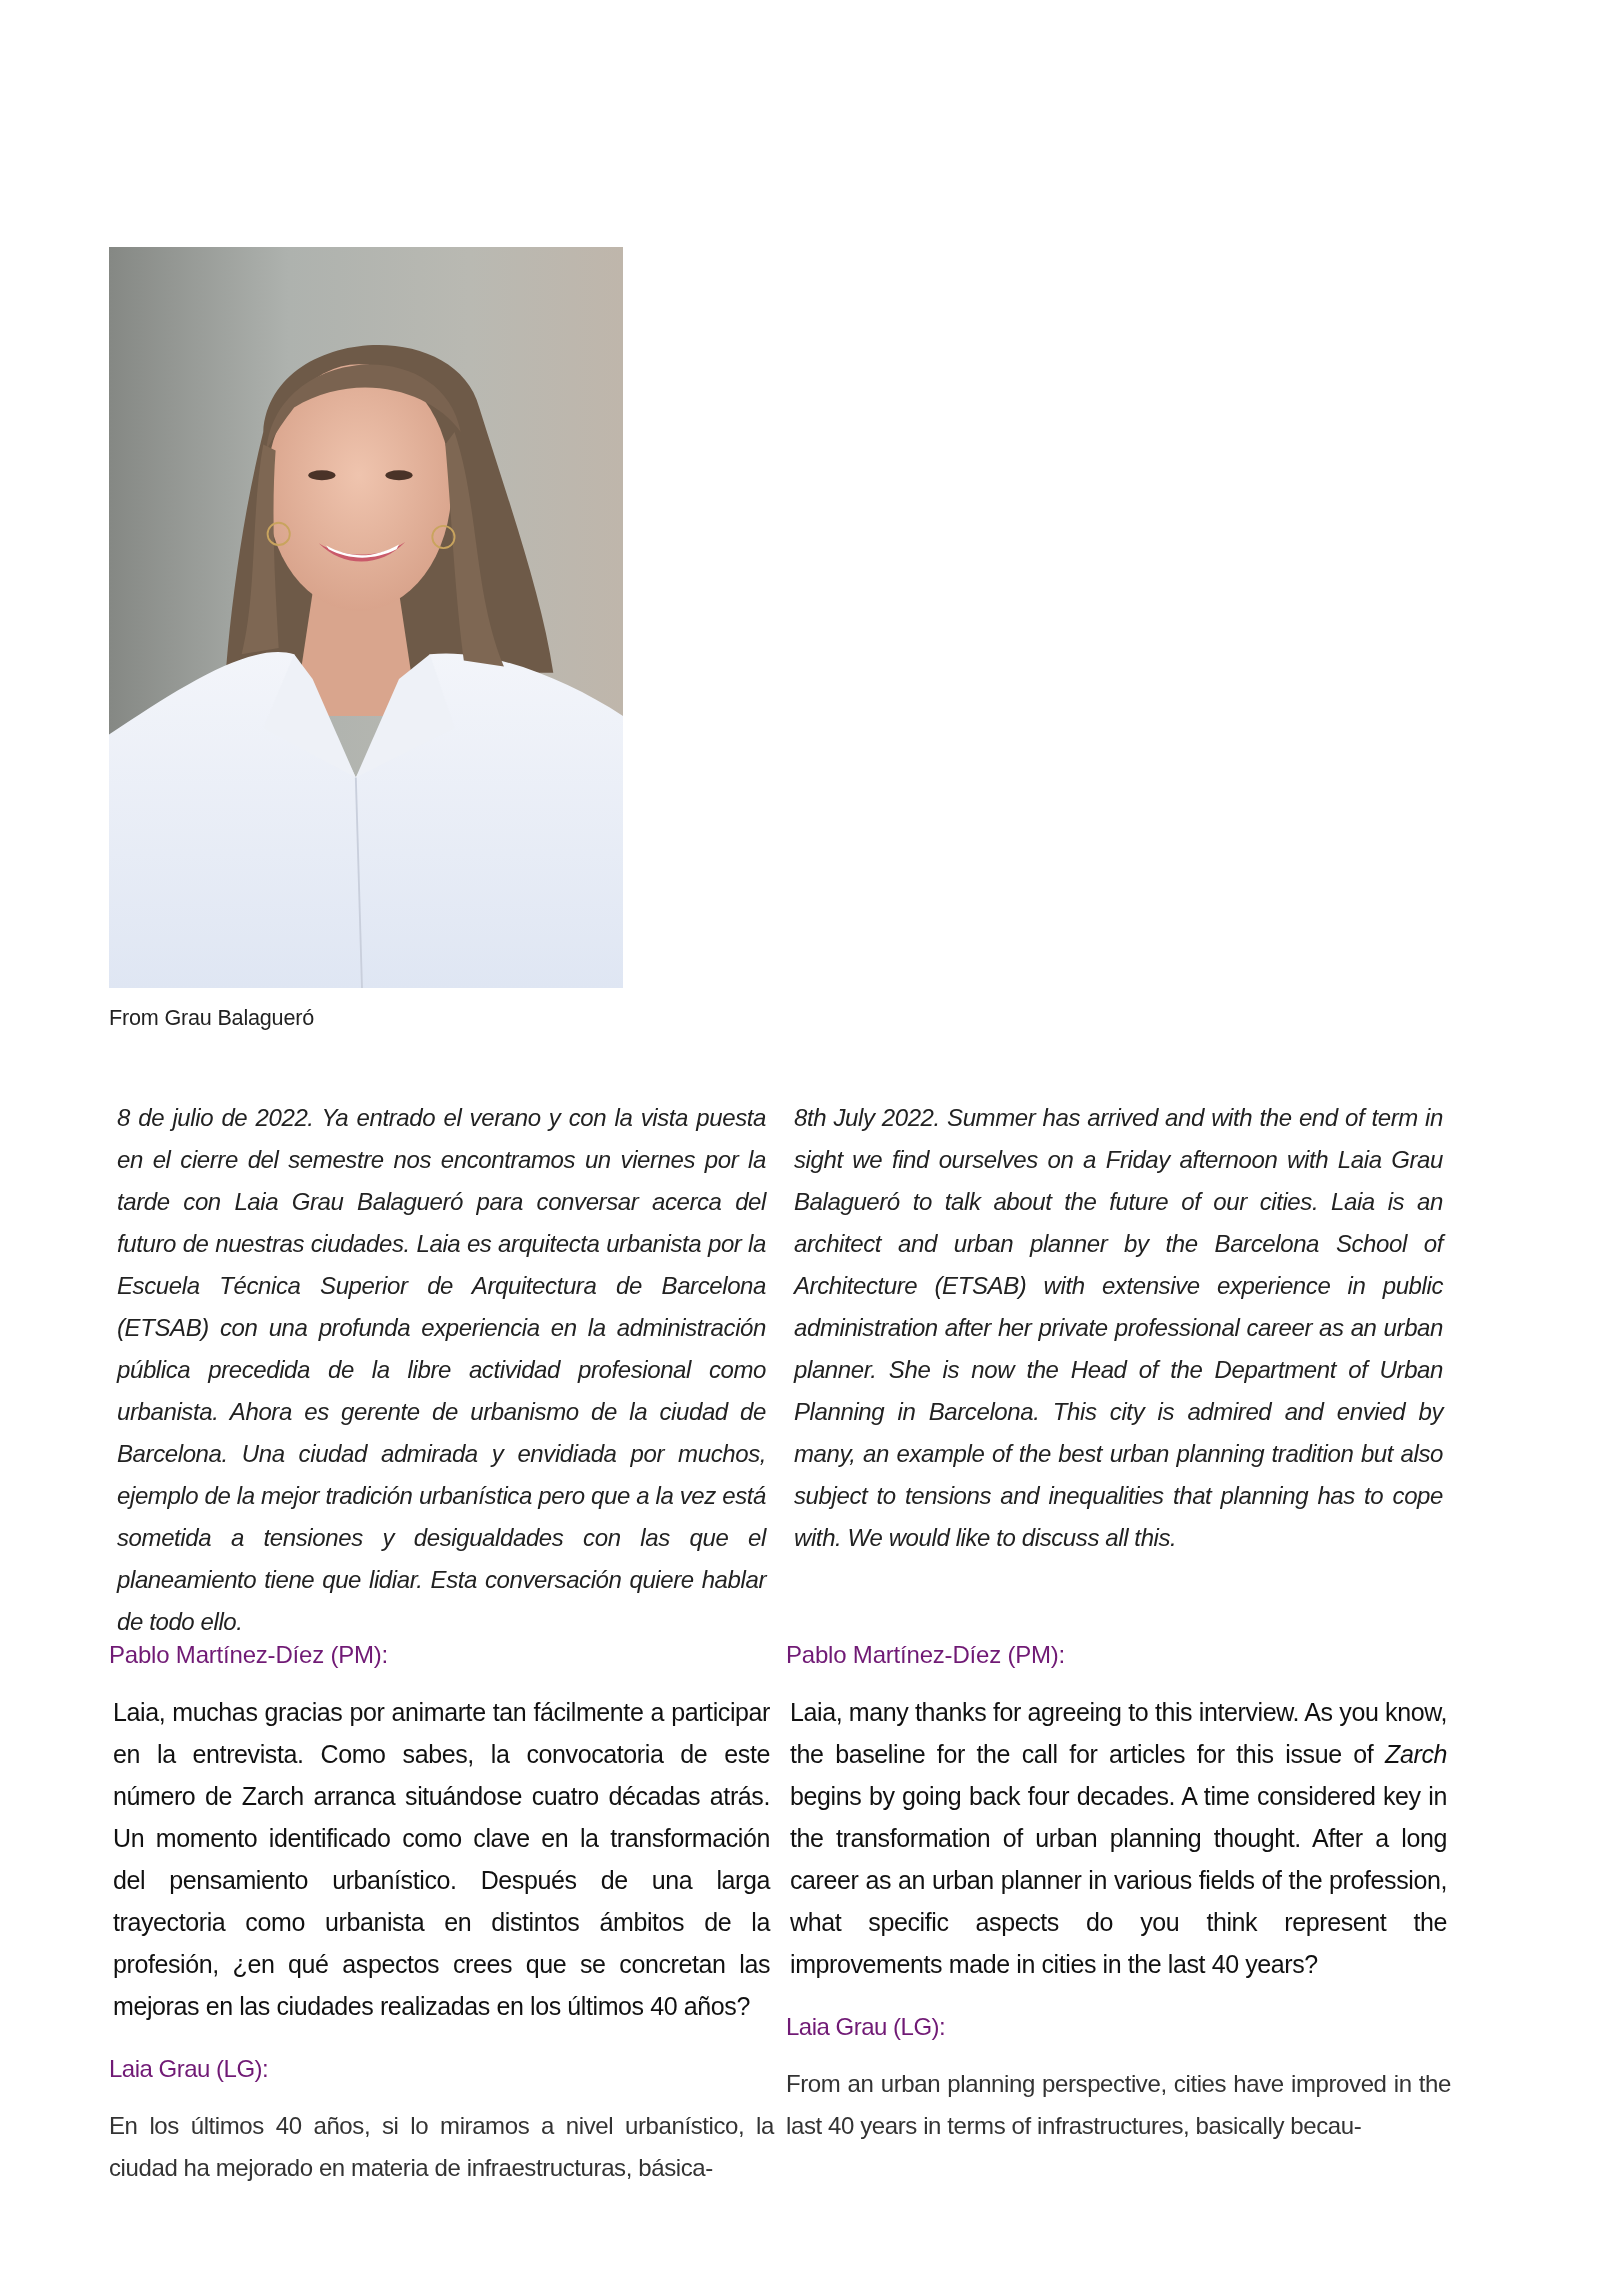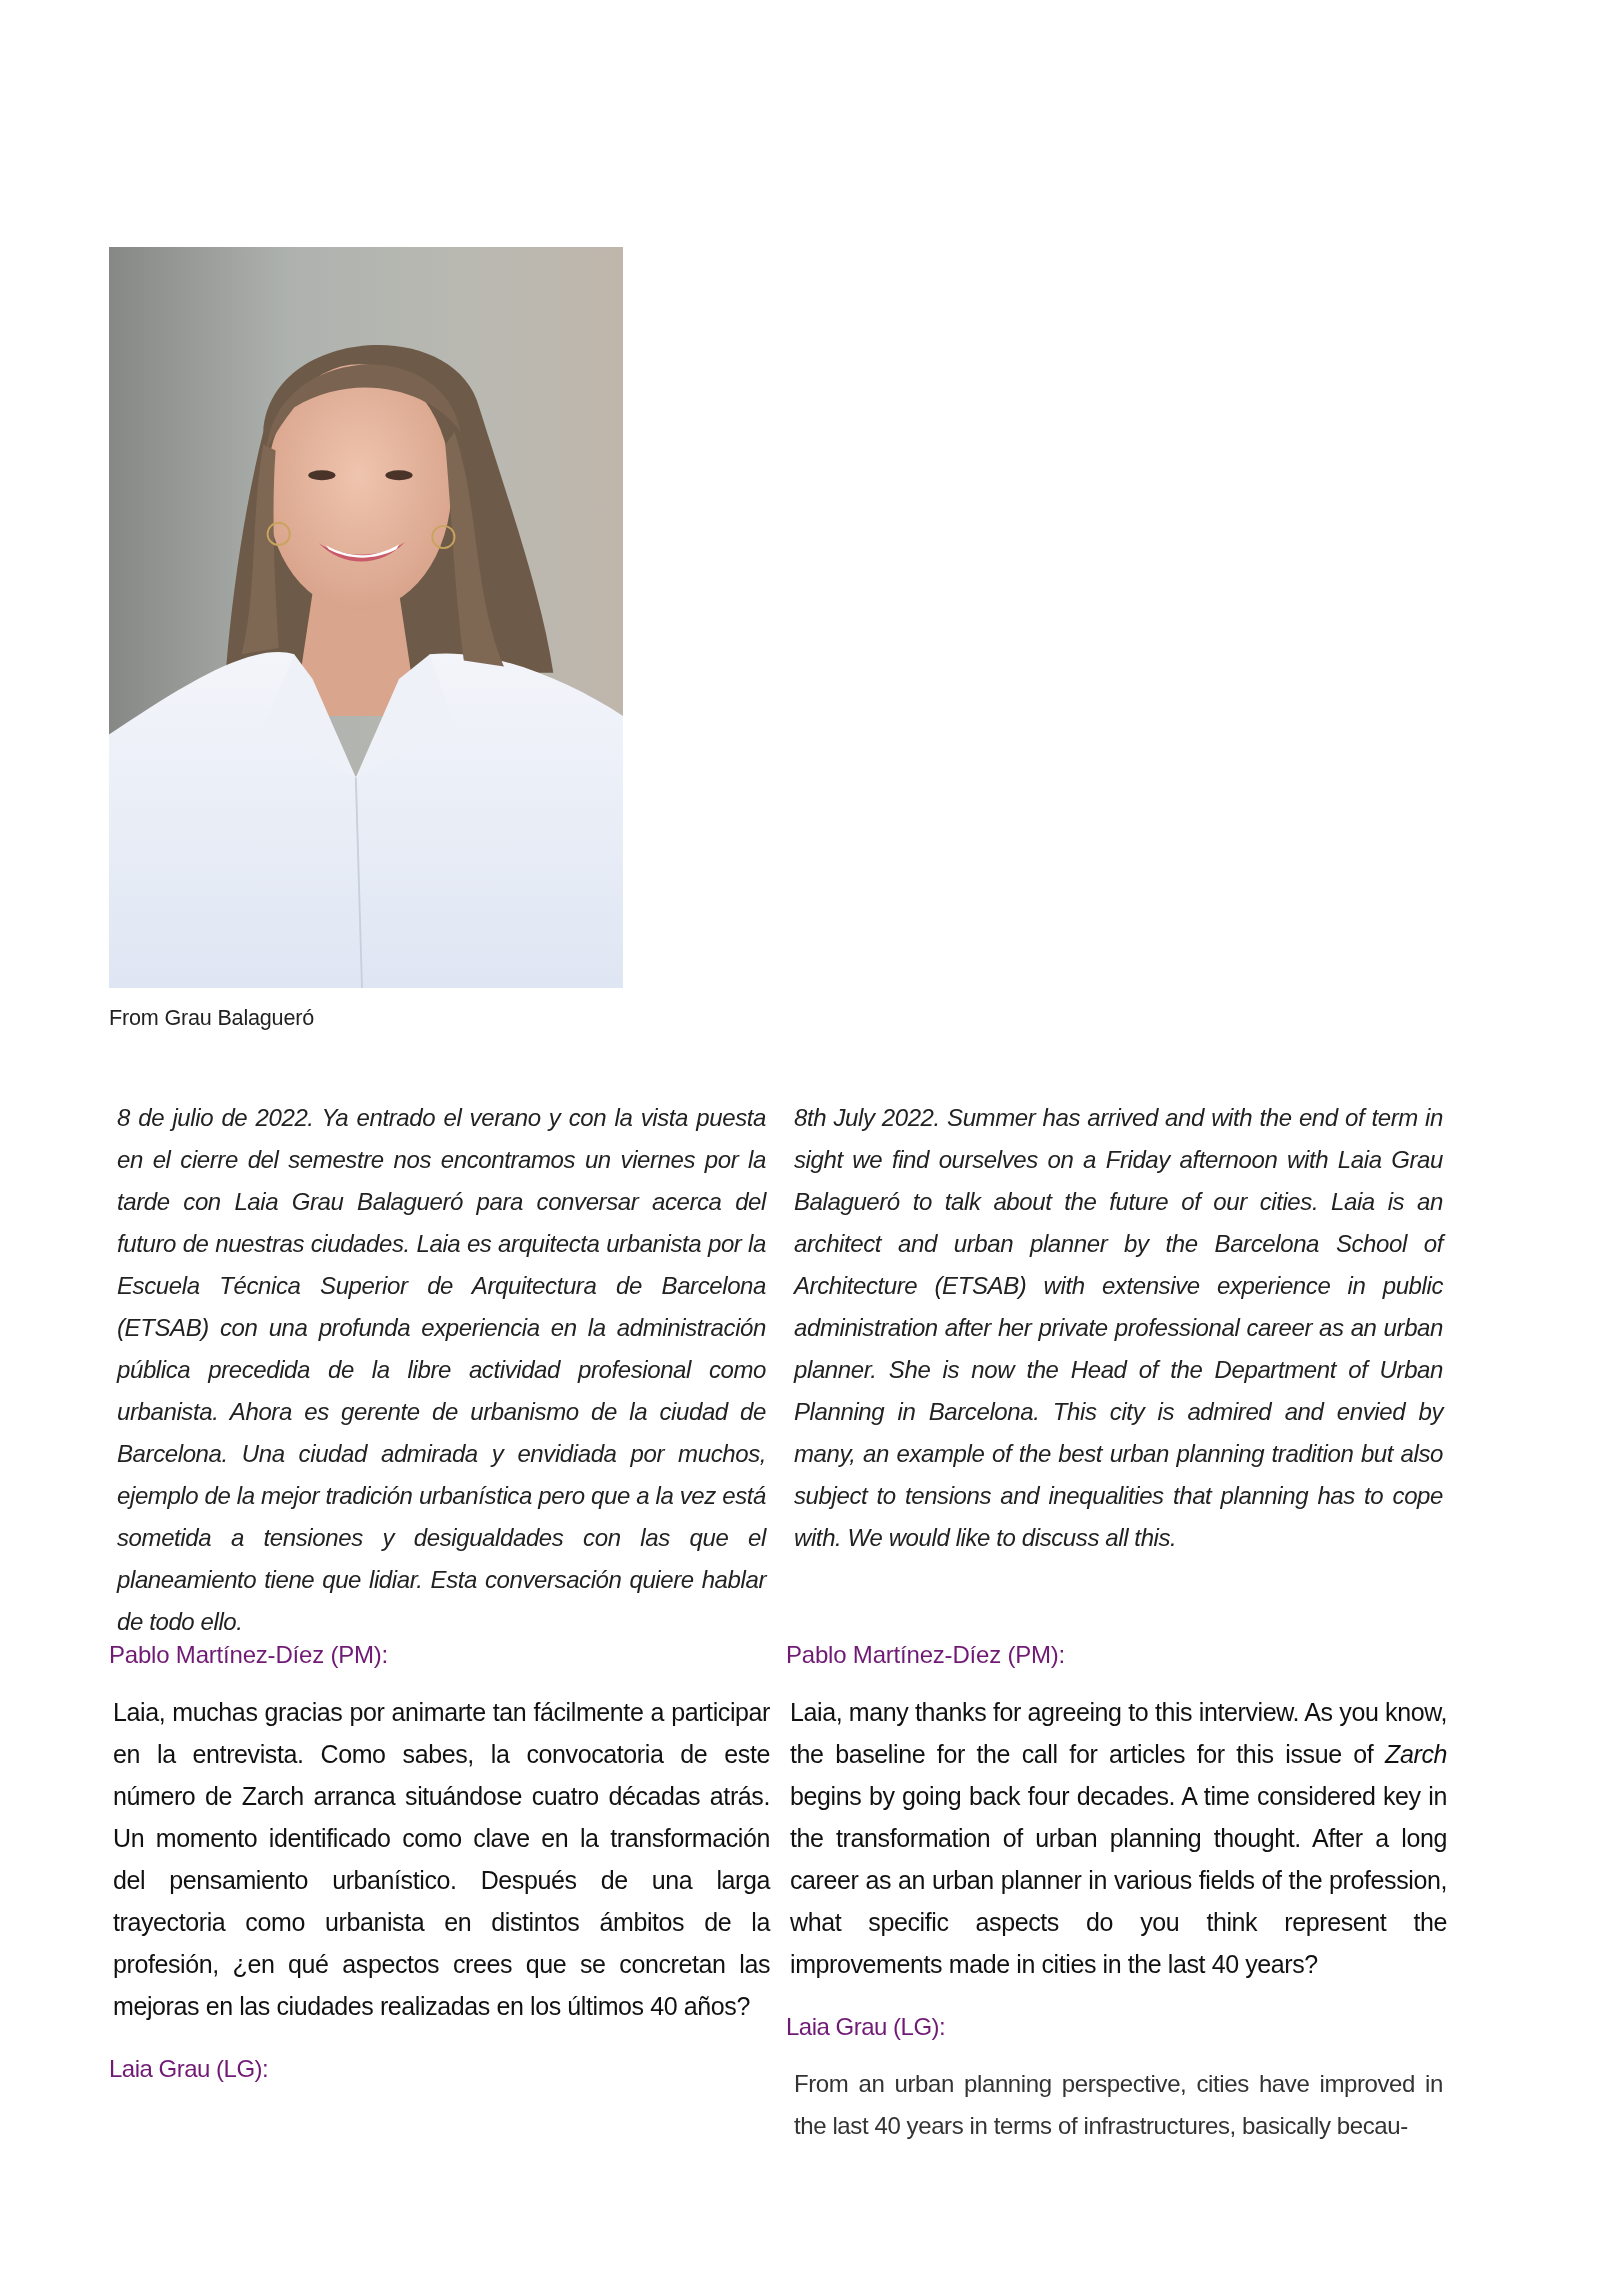--- a/index.html
+++ b/index.html
@@ -13,21 +13,21 @@
   .col.left { left: 109px; }
   .col.right { left: 786px; }
   .intro { top: 1089px; font-size: 24px; line-height: 42px; font-style: italic; color: #222;
            text-align: justify; letter-spacing: -0.4px; }
   .intro p { margin: 8px; }
   .interview { top: 1639px; }
   .speaker { font-size: 24px; line-height: 32px; margin: 0 0 20px 0; color: #701a75; letter-spacing: -0.2px; }
   .speaker.lg { font-weight: normal; margin-top: 26px; letter-spacing: -0.5px; }
   .question { font-size: 25px; line-height: 42px; margin: 4px; text-align: justify; color: #111; letter-spacing: -0.4px; }
   .question em { }
-  .answer { font-size: 24px; line-height: 42px; margin: 8px; text-align: justify; color: #333; letter-spacing: -0.4px; }
+  .answer { font-size: 24px; line-height: 42px; margin: 0; text-align: justify; color: #333; letter-spacing: -0.4px; }
 </style>
 </head>
 <body>
 
 <div class="photo" title="Portrait of Laia Grau Balagueró">
   <svg viewBox="0 0 833 1201" preserveAspectRatio="none">
     <defs>
       <linearGradient id="bg" x1="0" y1="0" x2="1" y2="0">
         <stop offset="0" stop-color="#858884"></stop>
         <stop offset="0.35" stop-color="#aeb2ae"></stop>
@@ -78,20 +78,21 @@
 </div>
 
 <div class="col right intro">
   <p>8th July 2022. Summer has arrived and with the end of term in sight we find ourselves on a Friday afternoon with Laia Grau Balagueró to talk about the future of our cities. Laia is an architect and urban planner by the Barcelona School of Architecture (ETSAB) with extensive experience in public administration after her private professional career as an urban planner. She is now the Head of the Department of Urban Planning in Barcelona. This city is admired and envied by many, an example of the best urban planning tradition but also subject to tensions and inequalities that planning has to cope with. We would like to discuss all this.</p>
 </div>
 
 <div class="col left interview">
   <p class="speaker">Pablo Martínez-Díez (PM):</p>
   <p class="question">Laia, muchas gracias por animarte tan fácilmente a participar en la entrevista. Como sabes, la convocatoria de este número de Zarch arranca situándose cuatro décadas atrás. Un momento identificado como clave en la transformación del pensamiento urbanístico.  Después de una larga trayectoria como urbanista en distintos ámbitos de la profesión, ¿en qué aspectos crees que se concretan las mejoras en las ciudades realizadas en los últimos 40 años?</p>
   <p class="speaker lg">Laia Grau (LG):</p>
+  <p class="answer">En los últimos 40 años, si lo miramos a nivel urbanístico, la ciudad ha mejorado en materia de infraestructuras, básica-</p>
 </div>
 
 <div class="col right interview">
   <p class="speaker">Pablo Martínez-Díez (PM):</p>
   <p class="question"><span>Laia, many thanks for agreeing to this interview. As you know, the baseline for the call for articles for this issue of </span><em>Zarch</em><span> begins by going back four decades. A time considered key in the transformation of urban planning thought. After a long career as an urban planner in various fields of the profession, what specific aspects do you think represent the improvements made in cities in the last 40 years?</span></p>
   <p class="speaker lg">Laia Grau (LG):</p>
   <p class="answer">From an urban planning perspective, cities have improved in the last 40 years in terms of infrastructures, basically becau-</p>
 </div>
 
 

